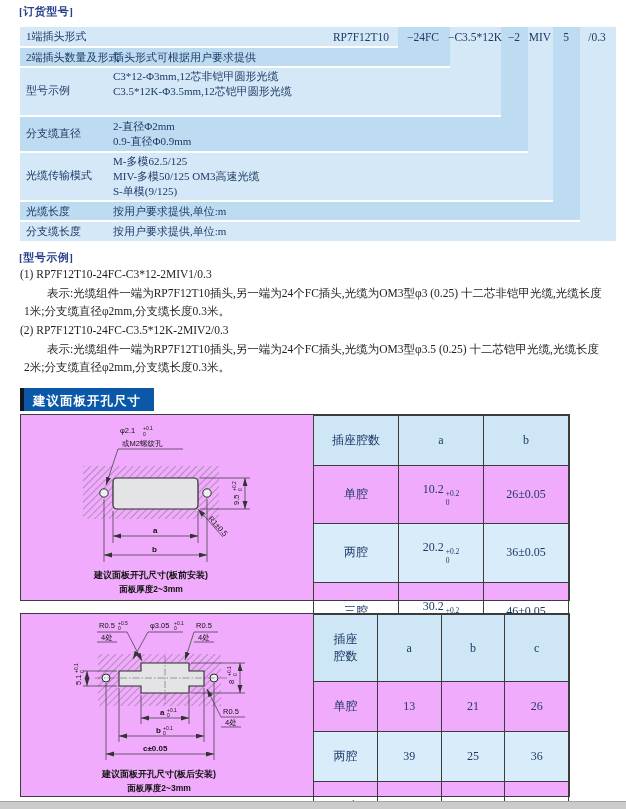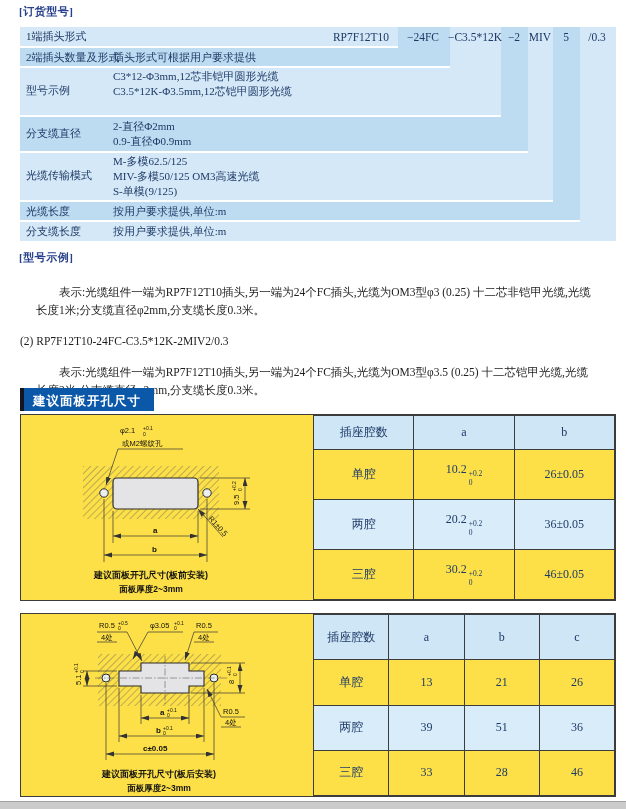--- a/index.html
+++ b/index.html
@@ -10,33 +10,33 @@
   .ot{position:absolute;left:20px;top:27px;width:596px;height:158px;}
   .bg{position:absolute;}
   .bg.light{background:#d5e8f7;}
   .bg.dark{background:#bedcf1;}
   .lbl{position:absolute;left:6px;font-size:11px;white-space:nowrap;color:#1d3a67;}
   .dsc{position:absolute;left:93px;font-size:11px;white-space:nowrap;color:#1d3a67;}
   .code{position:absolute;top:1px;font-size:11.5px;line-height:18px;white-space:nowrap;transform:translateX(-50%);color:#1d3a67;}
   
   .examples{position:absolute;left:20px;top:267px;width:588px;color:#1e1e1e;}
   .ex-code{font-size:11.5px;margin:1px 0 2px 0;}
-  .ex-desc{font-size:11.5px;line-height:18px;margin:16px;text-indent:2em;}
+  .ex-desc{font-size:11.5px;line-height:18px;margin:4px;text-indent:2em;}
   
   .banner{position:absolute;left:20px;top:388px;height:20px;line-height:20px;background:#0b58a8;
           border-left:4px solid #15151e;color:#fff;font-weight:bold;font-size:12.5px;
           padding:3px 13px 0 9px;font-family:"Liberation Sans","DejaVu Sans",sans-serif;letter-spacing:1px;}
   
-  .pbox{position:absolute;left:20px;width:596px;border:1.6px solid #3c3c3c;box-sizing:border-box;display:flex;background:#fde047;}
+  .pbox{position:absolute;left:20px;width:550px;border:1.6px solid #3c3c3c;box-sizing:border-box;display:flex;background:#f0abfc;}
   #box1{top:414px;height:187px;}
   #box2{top:613px;height:184px;}
   .draw-area{width:292px;position:relative;flex:0 0 292px;}
   .draw-area svg{display:block;}
   .ptable{border-collapse:collapse;table-layout:fixed;width:304px;height:100%;font-size:12px;color:#1d3a67;}
-  .ptable th,.ptable td{border:1.6px solid #3c3c3c;text-align:center;vertical-align:middle;font-weight:normal;padding:0;margin-top:42px;}
+  .ptable th,.ptable td{border:1.6px solid #3c3c3c;text-align:center;vertical-align:middle;font-weight:normal;padding:16px;margin-top:42px;}
   .ptable .hdr{background:#cfe6f7;}
   tr.alt td{background:#d9ecf9;}
   .tolstack{display:inline-flex;flex-direction:column;align-items:flex-start;font-size:7.5px;line-height:1.15;margin-left:2px;vertical-align:-3px;}
   
   .ln{stroke:#333;stroke-width:0.7;fill:none;}
   .cl{stroke:#555;stroke-width:0.55;fill:none;stroke-dasharray:7 2 1.5 2;}
   text.ann{font-size:7.5px;fill:#111;font-family:"Liberation Sans","DejaVu Sans",sans-serif;}
   text.tol{font-size:5px;fill:#111;font-family:"Liberation Sans","DejaVu Sans",sans-serif;}
   text.dimlbl{font-size:8px;fill:#111;font-weight:bold;font-family:"Liberation Sans","DejaVu Sans",sans-serif;}
   text.cap{font-size:9px;font-weight:bold;fill:#111;text-anchor:middle;font-family:"Liberation Sans","DejaVu Sans",sans-serif;}
@@ -91,20 +91,21 @@
     <div class="code" style="left:455px">−C3.5*12K</div>
     <div class="code" style="left:494px">−2</div>
     <div class="code" style="left:520px">MIV</div>
     <div class="code" style="left:546px">5</div>
     <div class="code" style="left:577px">/0.3</div>
   </div>
 
   <div class="sec-title" id="t2" style="top:250px">[型号示例]</div>
 
   <div class="examples">
+    <div class="ex-code">(1) RP7F12T10-24FC-C3*12-2MIV1/0.3</div>
     <p class="ex-desc">表示:光缆组件一端为RP7F12T10插头,另一端为24个FC插头,光缆为OM3型φ3 (0.25) 十二芯非铠甲光缆,光缆长度1米;分支缆直径φ2mm,分支缆长度0.3米。</p>
     <div class="ex-code">(2) RP7F12T10-24FC-C3.5*12K-2MIV2/0.3</div>
     <p class="ex-desc">表示:光缆组件一端为RP7F12T10插头,另一端为24个FC插头,光缆为OM3型φ3.5 (0.25) 十二芯铠甲光缆,光缆长度2米;分支缆直径φ2mm,分支缆长度0.3米。</p>
   </div>
 
   <div class="banner">建议面板开孔尺寸</div>
 
   <div class="pbox" id="box1">
     <div class="draw-area">
       <svg viewBox="0 0 292 184" width="292" height="184">
@@ -286,21 +287,21 @@
       </tr>
       <tr>
         <td>单腔</td>
         <td>13</td>
         <td>21</td>
         <td>26</td>
       </tr>
       <tr class="alt">
         <td>两腔</td>
         <td>39</td>
-        <td>51</td>
+        <td>25</td>
         <td>36</td>
       </tr>
       <tr>
         <td>三腔</td>
         <td>33</td>
         <td>28</td>
         <td>46</td>
       </tr>
     </tbody>
       </table>

